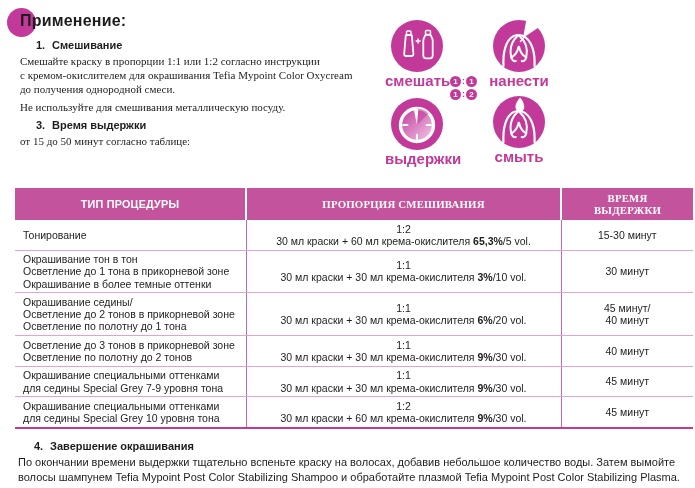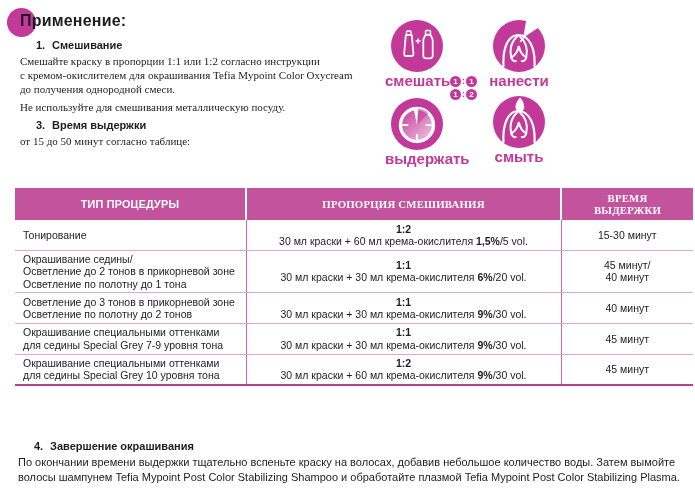--- a/index.html
+++ b/index.html
@@ -45,21 +45,21 @@
     background:var(--header-bg);color:#fff;font-weight:bold;font-size:10.8px;
     padding:4px 16px;text-align:center;letter-spacing:.2px;
   }
   .proc-table th + th{border-left:2px solid #fff;font-family:Liberation Serif, serif;}
   .proc-table td{padding:2.5px 6px;vertical-align:middle;border-bottom:1px solid var(--row-line);line-height:1.17;}
   .proc-table td + td{border-left:1px solid var(--col-line);}
   .proc-table tr:last-child td{border-bottom:2px solid var(--bottom-line);}
   td.c-proc{text-align:left;white-space:pre-line;padding-left:8px;}
   td.c-mix{text-align:center;}
   td.c-time{text-align:center;white-space:pre-line;}
-  .ratio{font-weight:bold;text-align:center;}
+  .ratio{font-weight:normal;text-align:center;}
   
   .finish{position:absolute;left:18px;top:436px;width:664px;font-size:11px;line-height:1.3;}
   .finish p{margin:1px 0 0;}
 </style>
 </head>
 <body>
 
 <div class="title-wrap">
   <span class="title-circle"></span>
   <div class="page-title">Применение:</div>
@@ -132,21 +132,21 @@
       <circle cx="26" cy="26" r="26" fill="#c2399a"></circle>
       <circle cx="26" cy="27" r="16.5" fill="url(#gf)" stroke="#fff" stroke-width="3.4"></circle>
       <path d="M26 27 L26 10.5 A16.5 16.5 0 0 1 37.5 15.5 Z" fill="#c2399a" opacity="0.55"></path>
       <path d="M26 27 L22.8 11.3 L27.3 10.8 Z" fill="#fff"></path>
       <g stroke="#fff" stroke-width="2" stroke-linecap="round">
         <path d="M12.2 27 h4.3"></path>
         <path d="M35.5 27 h4.3"></path>
         <path d="M26 36.7 v4.3"></path>
       </g>
     </svg>
-    <div class="icon-label">выдержать</div>
+    <div class="icon-label">выдержки</div>
   </div>
 
   <div class="icon-cell cell-rinse">
     <svg class="ic" viewBox="0 0 52 52">
       <circle cx="26" cy="26" r="26" fill="#c2399a"></circle>
       <path d="M10.5 46 C9.5 28 15 15.5 25 15 C36 15 42.5 28 41.5 46" fill="none" stroke="#fff" stroke-width="2.2" stroke-linecap="round"></path>
       <path d="M24.5 16 C18.5 21.5 16.3 29 18.3 37.5 C18.9 40 20.8 41.6 22.8 41" fill="none" stroke="#fff" stroke-width="2" stroke-linecap="round"></path>
       <path d="M26.5 16 C32.8 21.5 35.2 29 33.2 37.5 C32.6 40 30.7 41.6 28.7 41" fill="none" stroke="#fff" stroke-width="2" stroke-linecap="round"></path>
       <path d="M18.3 37.5 C21.8 35.6 24.6 31.5 25.6 26.8 M33.2 37.5 C29.8 35.6 27 31.5 26 26.8" fill="none" stroke="#fff" stroke-width="2" stroke-linecap="round"></path>
       <path d="M27 1.5 C22 7.5 21 12.5 24.5 14.8 C28 17 31.8 14.3 31.2 10.2 C30.7 6.8 29.5 4 27 1.5 Z" fill="#fff"></path>
@@ -166,23 +166,33 @@
       <th>ТИП ПРОЦЕДУРЫ</th>
       <th>ПРОПОРЦИЯ СМЕШИВАНИЯ</th>
       <th>ВРЕМЯ ВЫДЕРЖКИ</th>
     </tr>
   </thead>
   <tbody>
     <tr>
       <td class="c-proc">Тонирование</td>
       <td class="c-mix">
         <div class="ratio">1:2</div>
-        <div><span>30 мл краски + 60 мл крема-окислителя </span><b>1,5%</b><span>/5 vol.</span></div>
+        <div><span>30 мл краски + 60 мл крема-окислителя </span><b>65,3%</b><span>/5 vol.</span></div>
       </td>
       <td class="c-time">15-30 минут</td>
+    </tr>
+    <tr>
+      <td class="c-proc">Окрашивание тон в тон
+Осветление до 1 тона в прикорневой зоне
+Окрашивание в более темные оттенки</td>
+      <td class="c-mix">
+        <div class="ratio">1:1</div>
+        <div><span>30 мл краски + 30 мл крема-окислителя </span><b>3%</b><span>/10 vol.</span></div>
+      </td>
+      <td class="c-time">30 минут</td>
     </tr>
     <tr>
       <td class="c-proc">Окрашивание седины/
 Осветление до 2 тонов в прикорневой зоне
 Осветление по полотну до 1 тона</td>
       <td class="c-mix">
         <div class="ratio">1:1</div>
         <div><span>30 мл краски + 30 мл крема-окислителя </span><b>6%</b><span>/20 vol.</span></div>
       </td>
       <td class="c-time">45 минут/

